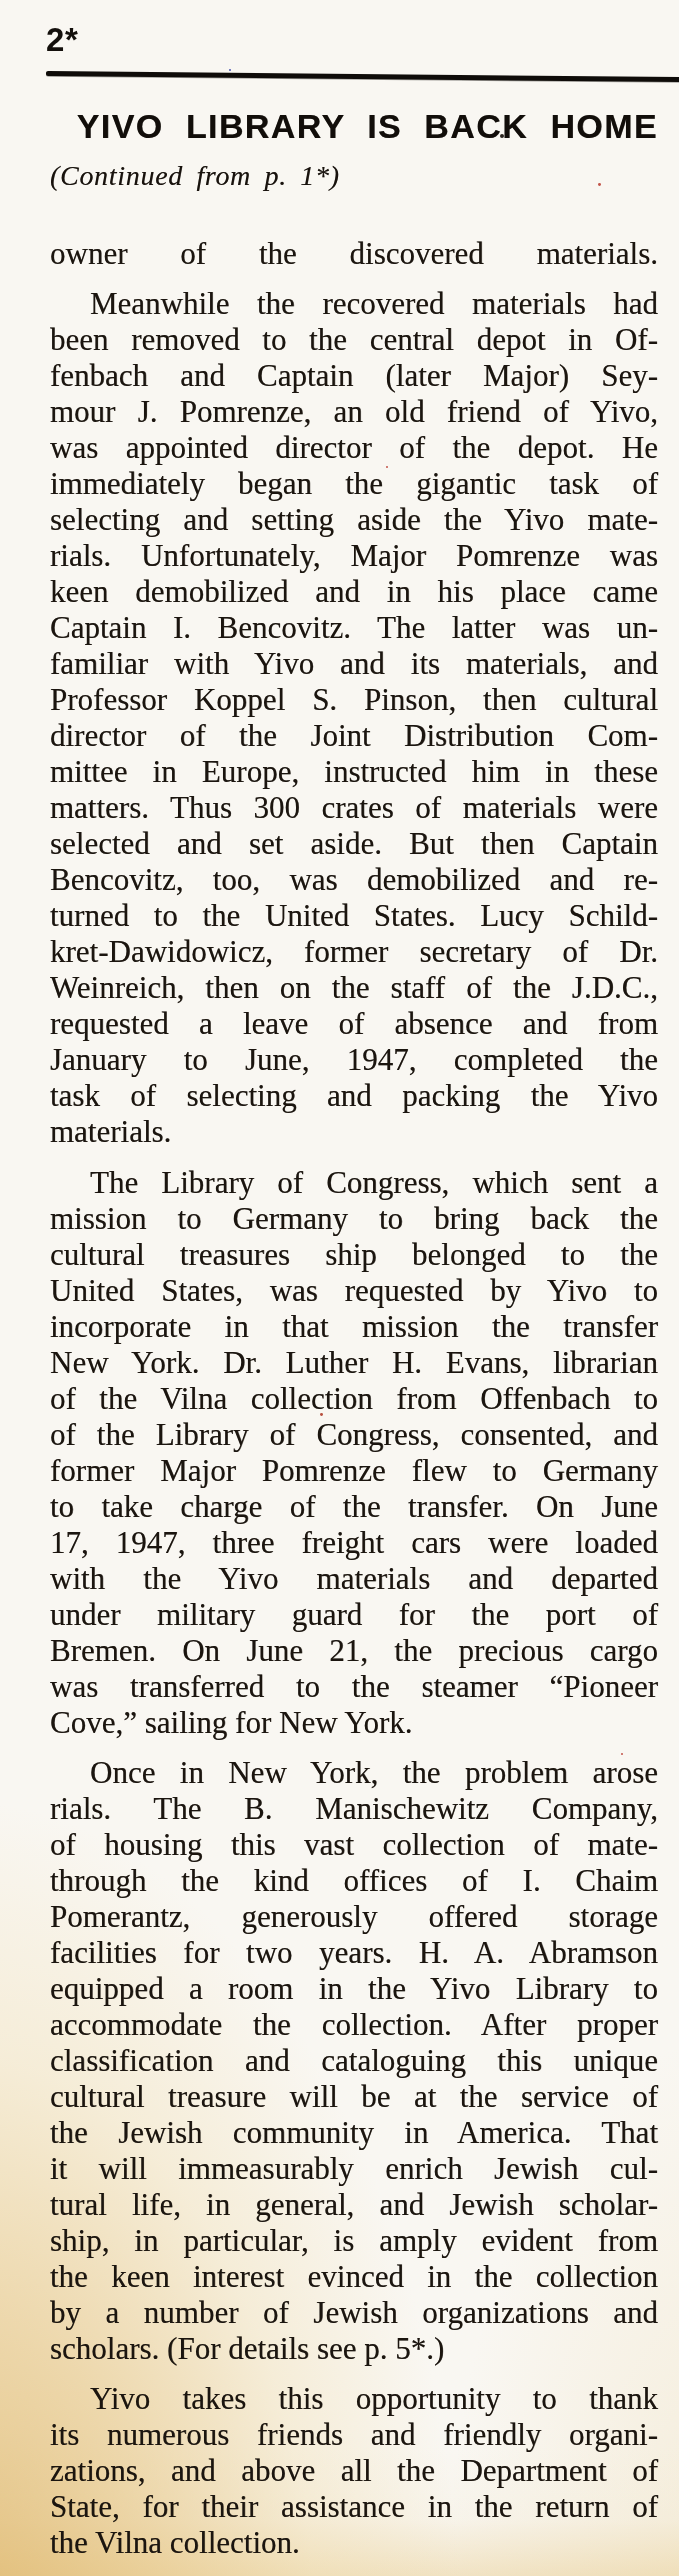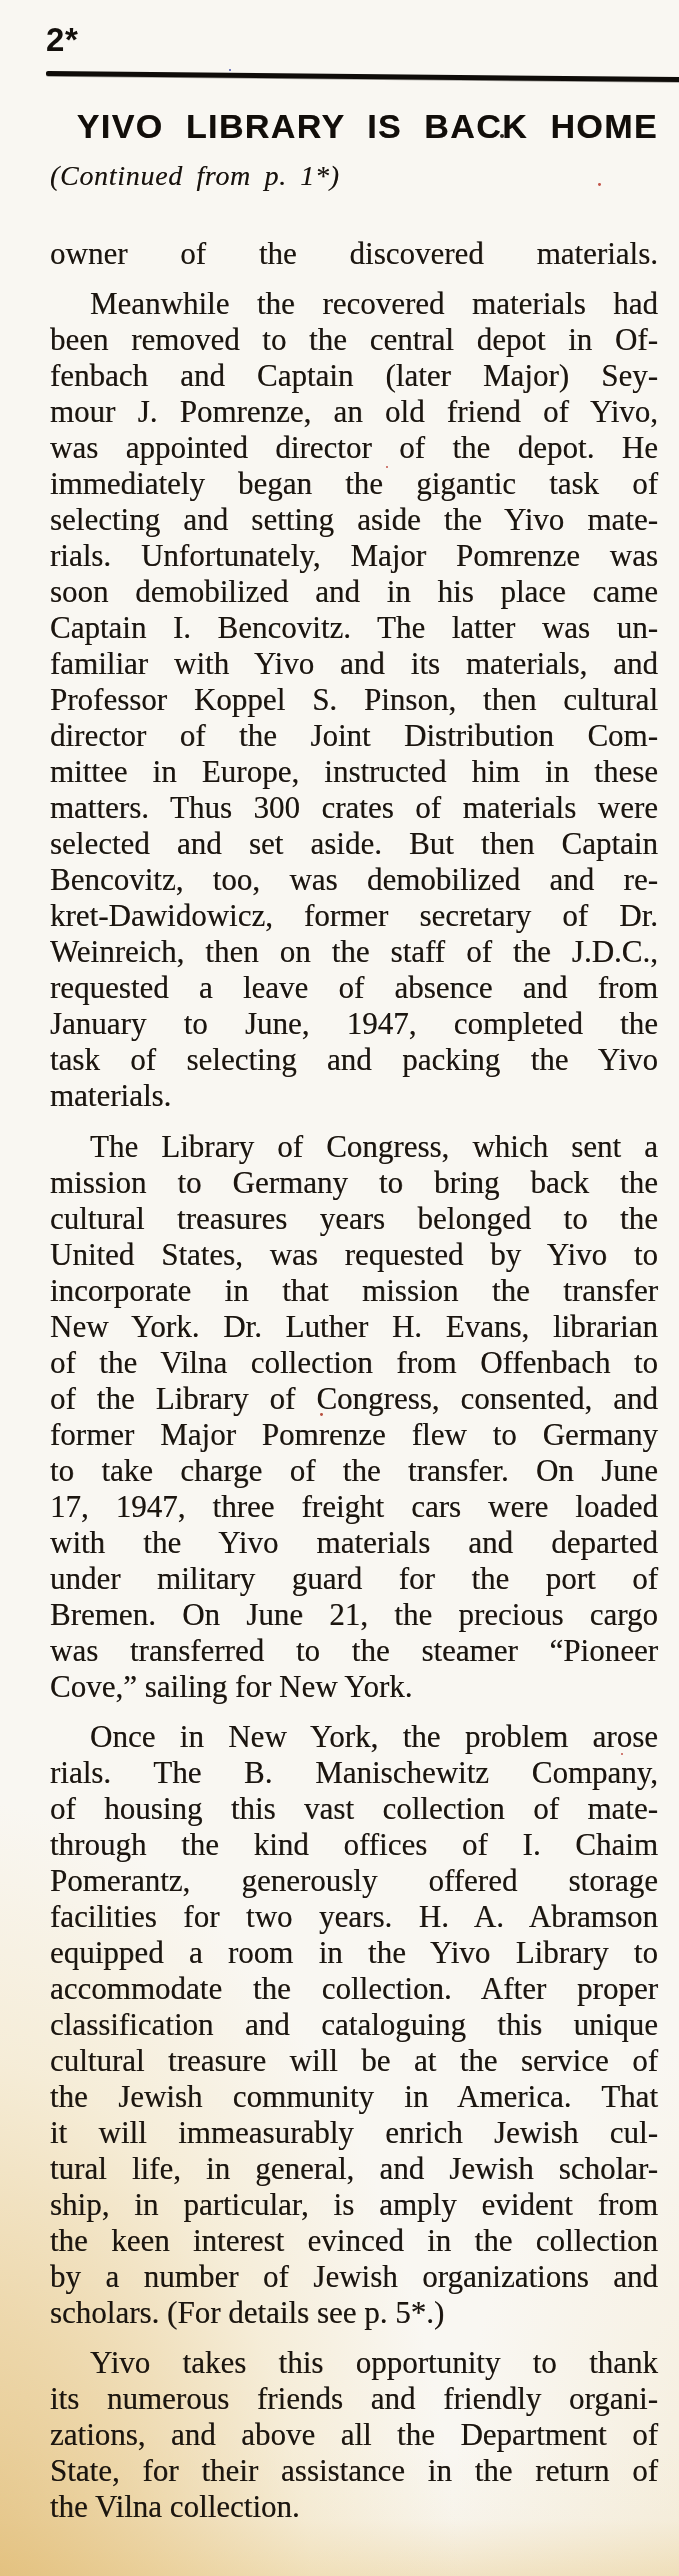--- a/index.html
+++ b/index.html
@@ -136,40 +136,41 @@
       </div>
       <div class="paragraph indented">
         <div class="line">Meanwhile the recovered materials had</div>
         <div class="line">been removed to the central depot in Of-</div>
         <div class="line">fenbach and Captain (later Major) Sey-</div>
         <div class="line">mour J. Pomrenze, an old friend of Yivo,</div>
         <div class="line">was appointed director of the depot. He</div>
         <div class="line">immediately began the gigantic task of</div>
         <div class="line">selecting and setting aside the Yivo mate-</div>
         <div class="line">rials. Unfortunately, Major Pomrenze was</div>
-        <div class="line">soon demobilized and in his place came</div>
+        <div class="line">keen demobilized and in his place came</div>
         <div class="line">Captain I. Bencovitz. The latter was un-</div>
         <div class="line">familiar with Yivo and its materials, and</div>
         <div class="line">Professor Koppel S. Pinson, then cultural</div>
         <div class="line">director of the Joint Distribution Com-</div>
         <div class="line">mittee in Europe, instructed him in these</div>
         <div class="line">matters. Thus 300 crates of materials were</div>
         <div class="line">selected and set aside. But then Captain</div>
         <div class="line">Bencovitz, too, was demobilized and re-</div>
+        <div class="line">turned to the United States. Lucy Schild-</div>
         <div class="line">kret-Dawidowicz, former secretary of Dr.</div>
         <div class="line">Weinreich, then on the staff of the J.D.C.,</div>
         <div class="line">requested a leave of absence and from</div>
         <div class="line">January to June, 1947, completed the</div>
         <div class="line">task of selecting and packing the Yivo</div>
         <div class="line last">materials.</div>
       </div>
       <div class="paragraph indented">
         <div class="line">The Library of Congress, which sent a</div>
         <div class="line">mission to Germany to bring back the</div>
-        <div class="line">cultural treasures years belonged to the</div>
+        <div class="line">cultural treasures ship belonged to the</div>
         <div class="line">United States, was requested by Yivo to</div>
         <div class="line">incorporate in that mission the transfer</div>
         <div class="line">New York. Dr. Luther H. Evans, librarian</div>
         <div class="line">of the Vilna collection from Offenbach to</div>
         <div class="line">of the Library of Congress, consented, and</div>
         <div class="line">former Major Pomrenze flew to Germany</div>
         <div class="line">to take charge of the transfer. On June</div>
         <div class="line">17, 1947, three freight cars were loaded</div>
         <div class="line">with the Yivo materials and departed</div>
         <div class="line">under military guard for the port of</div>

